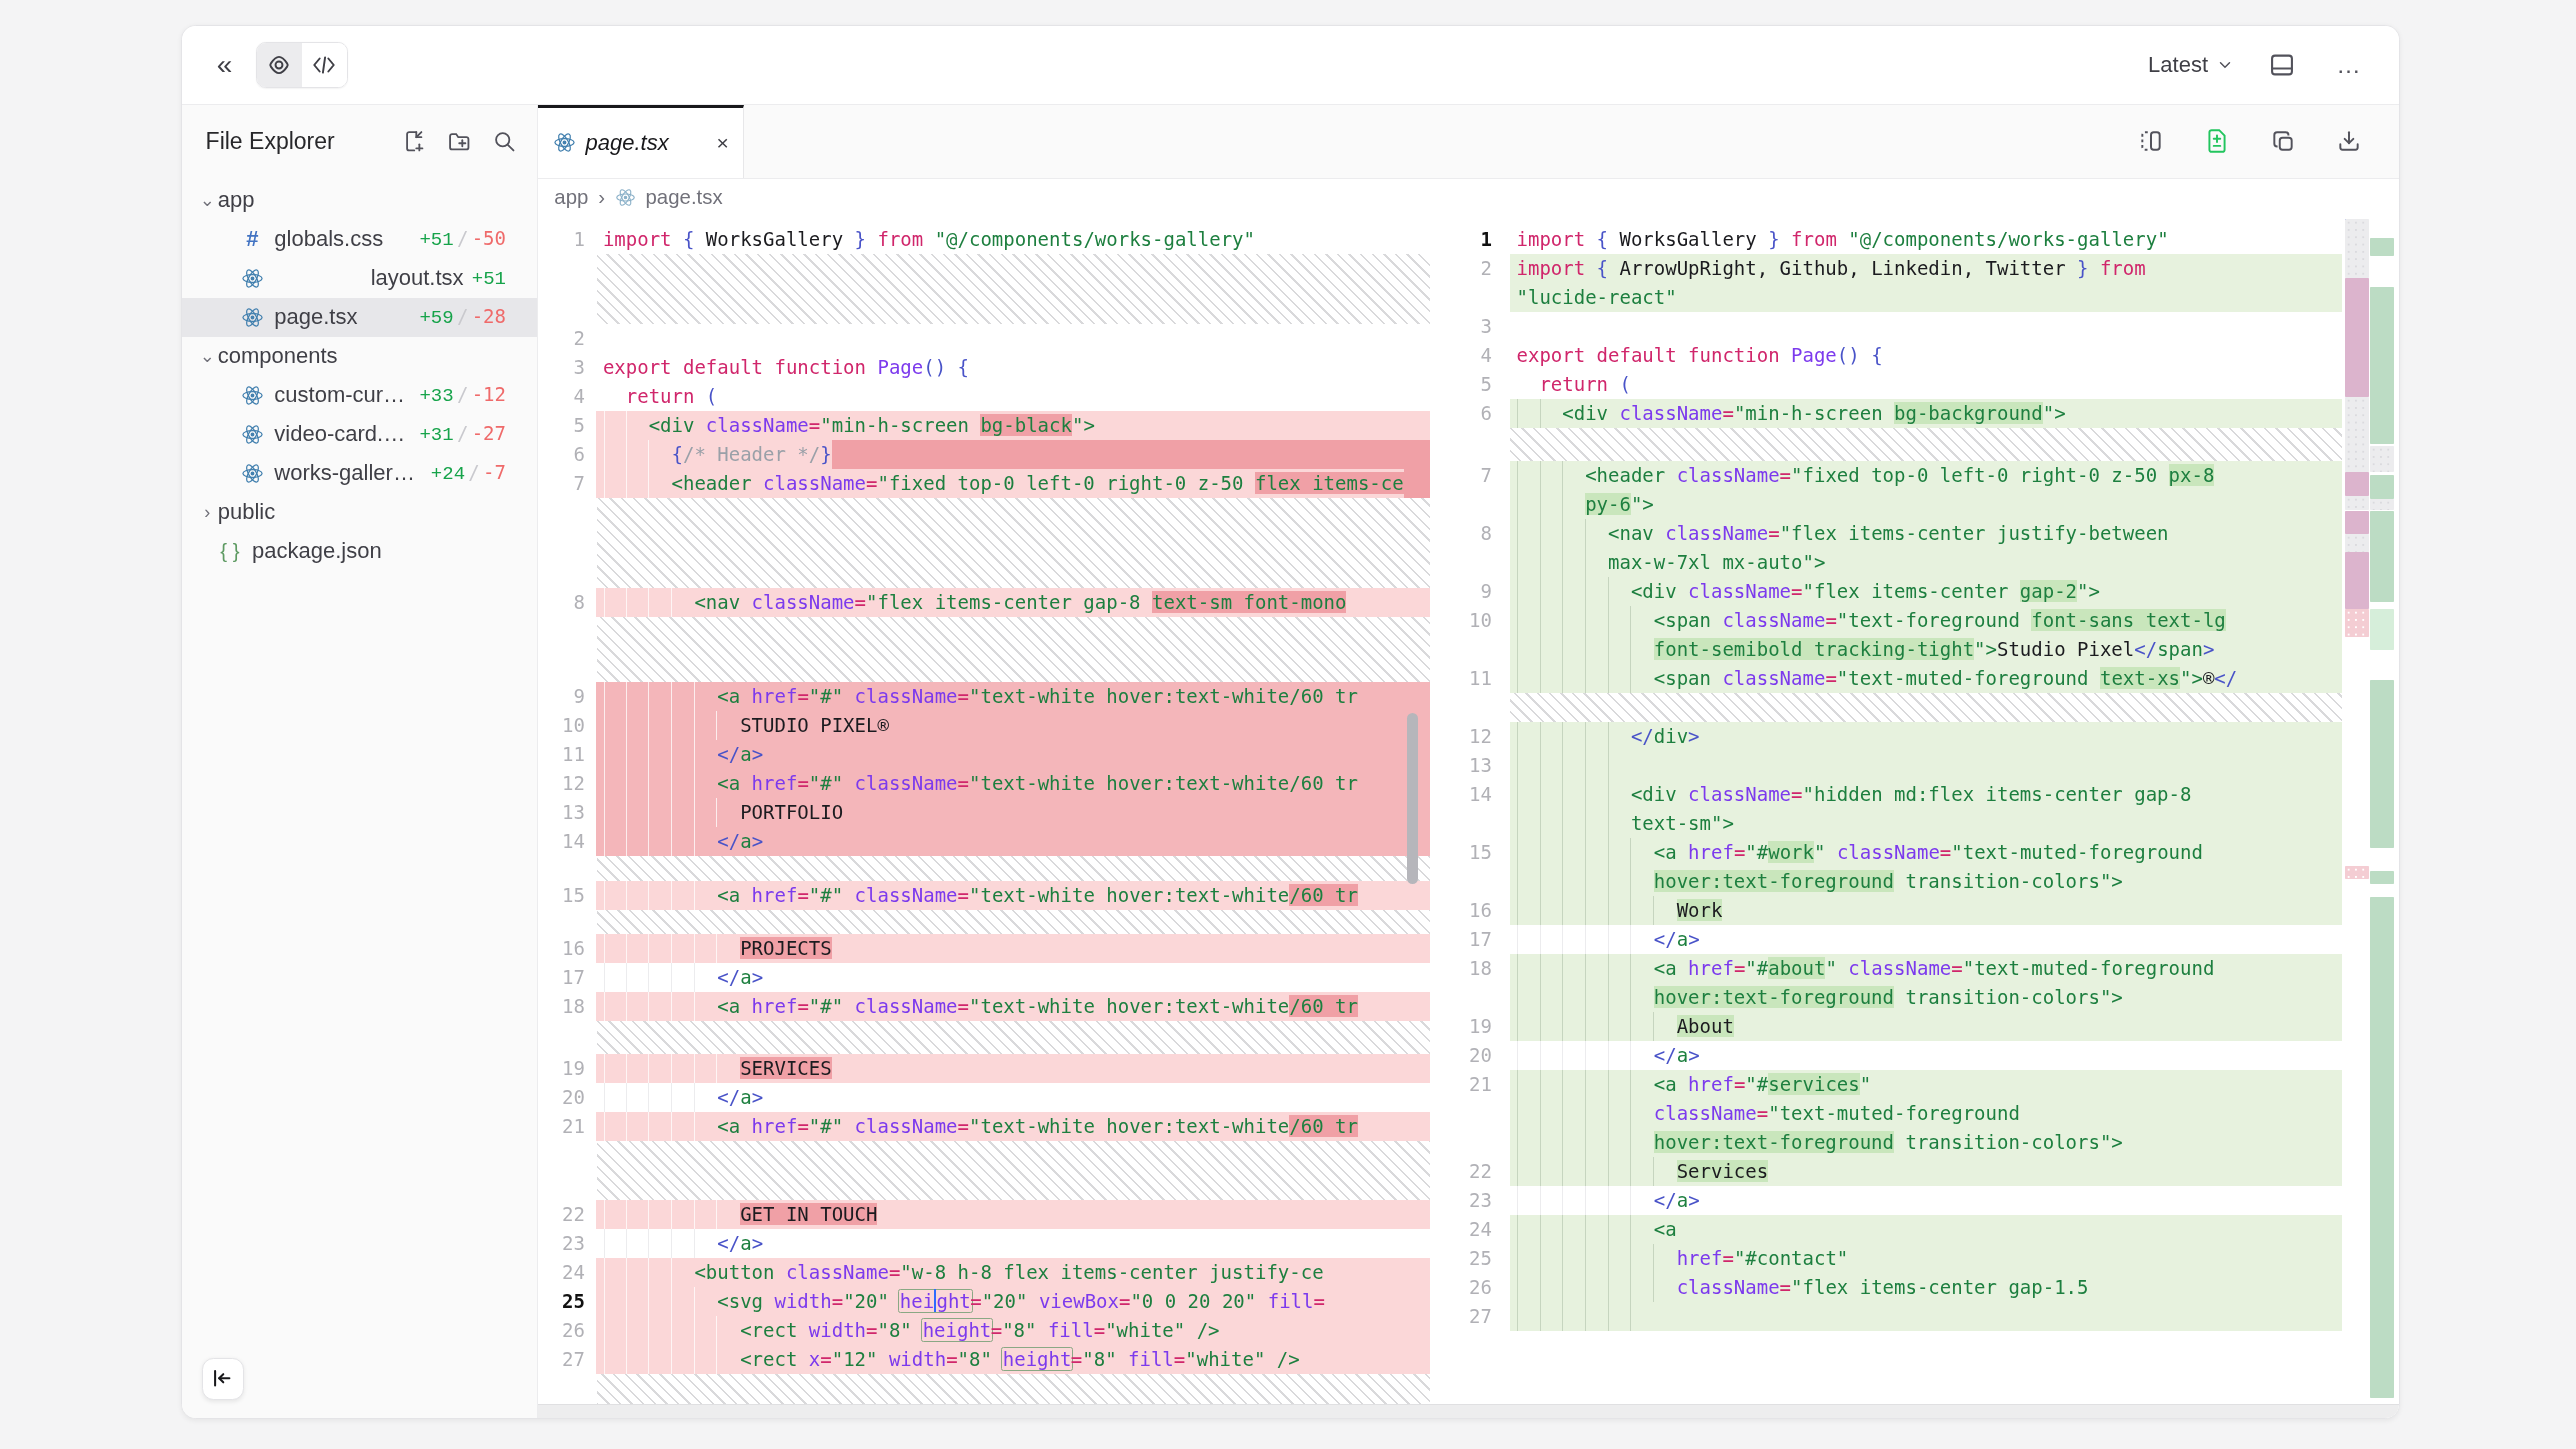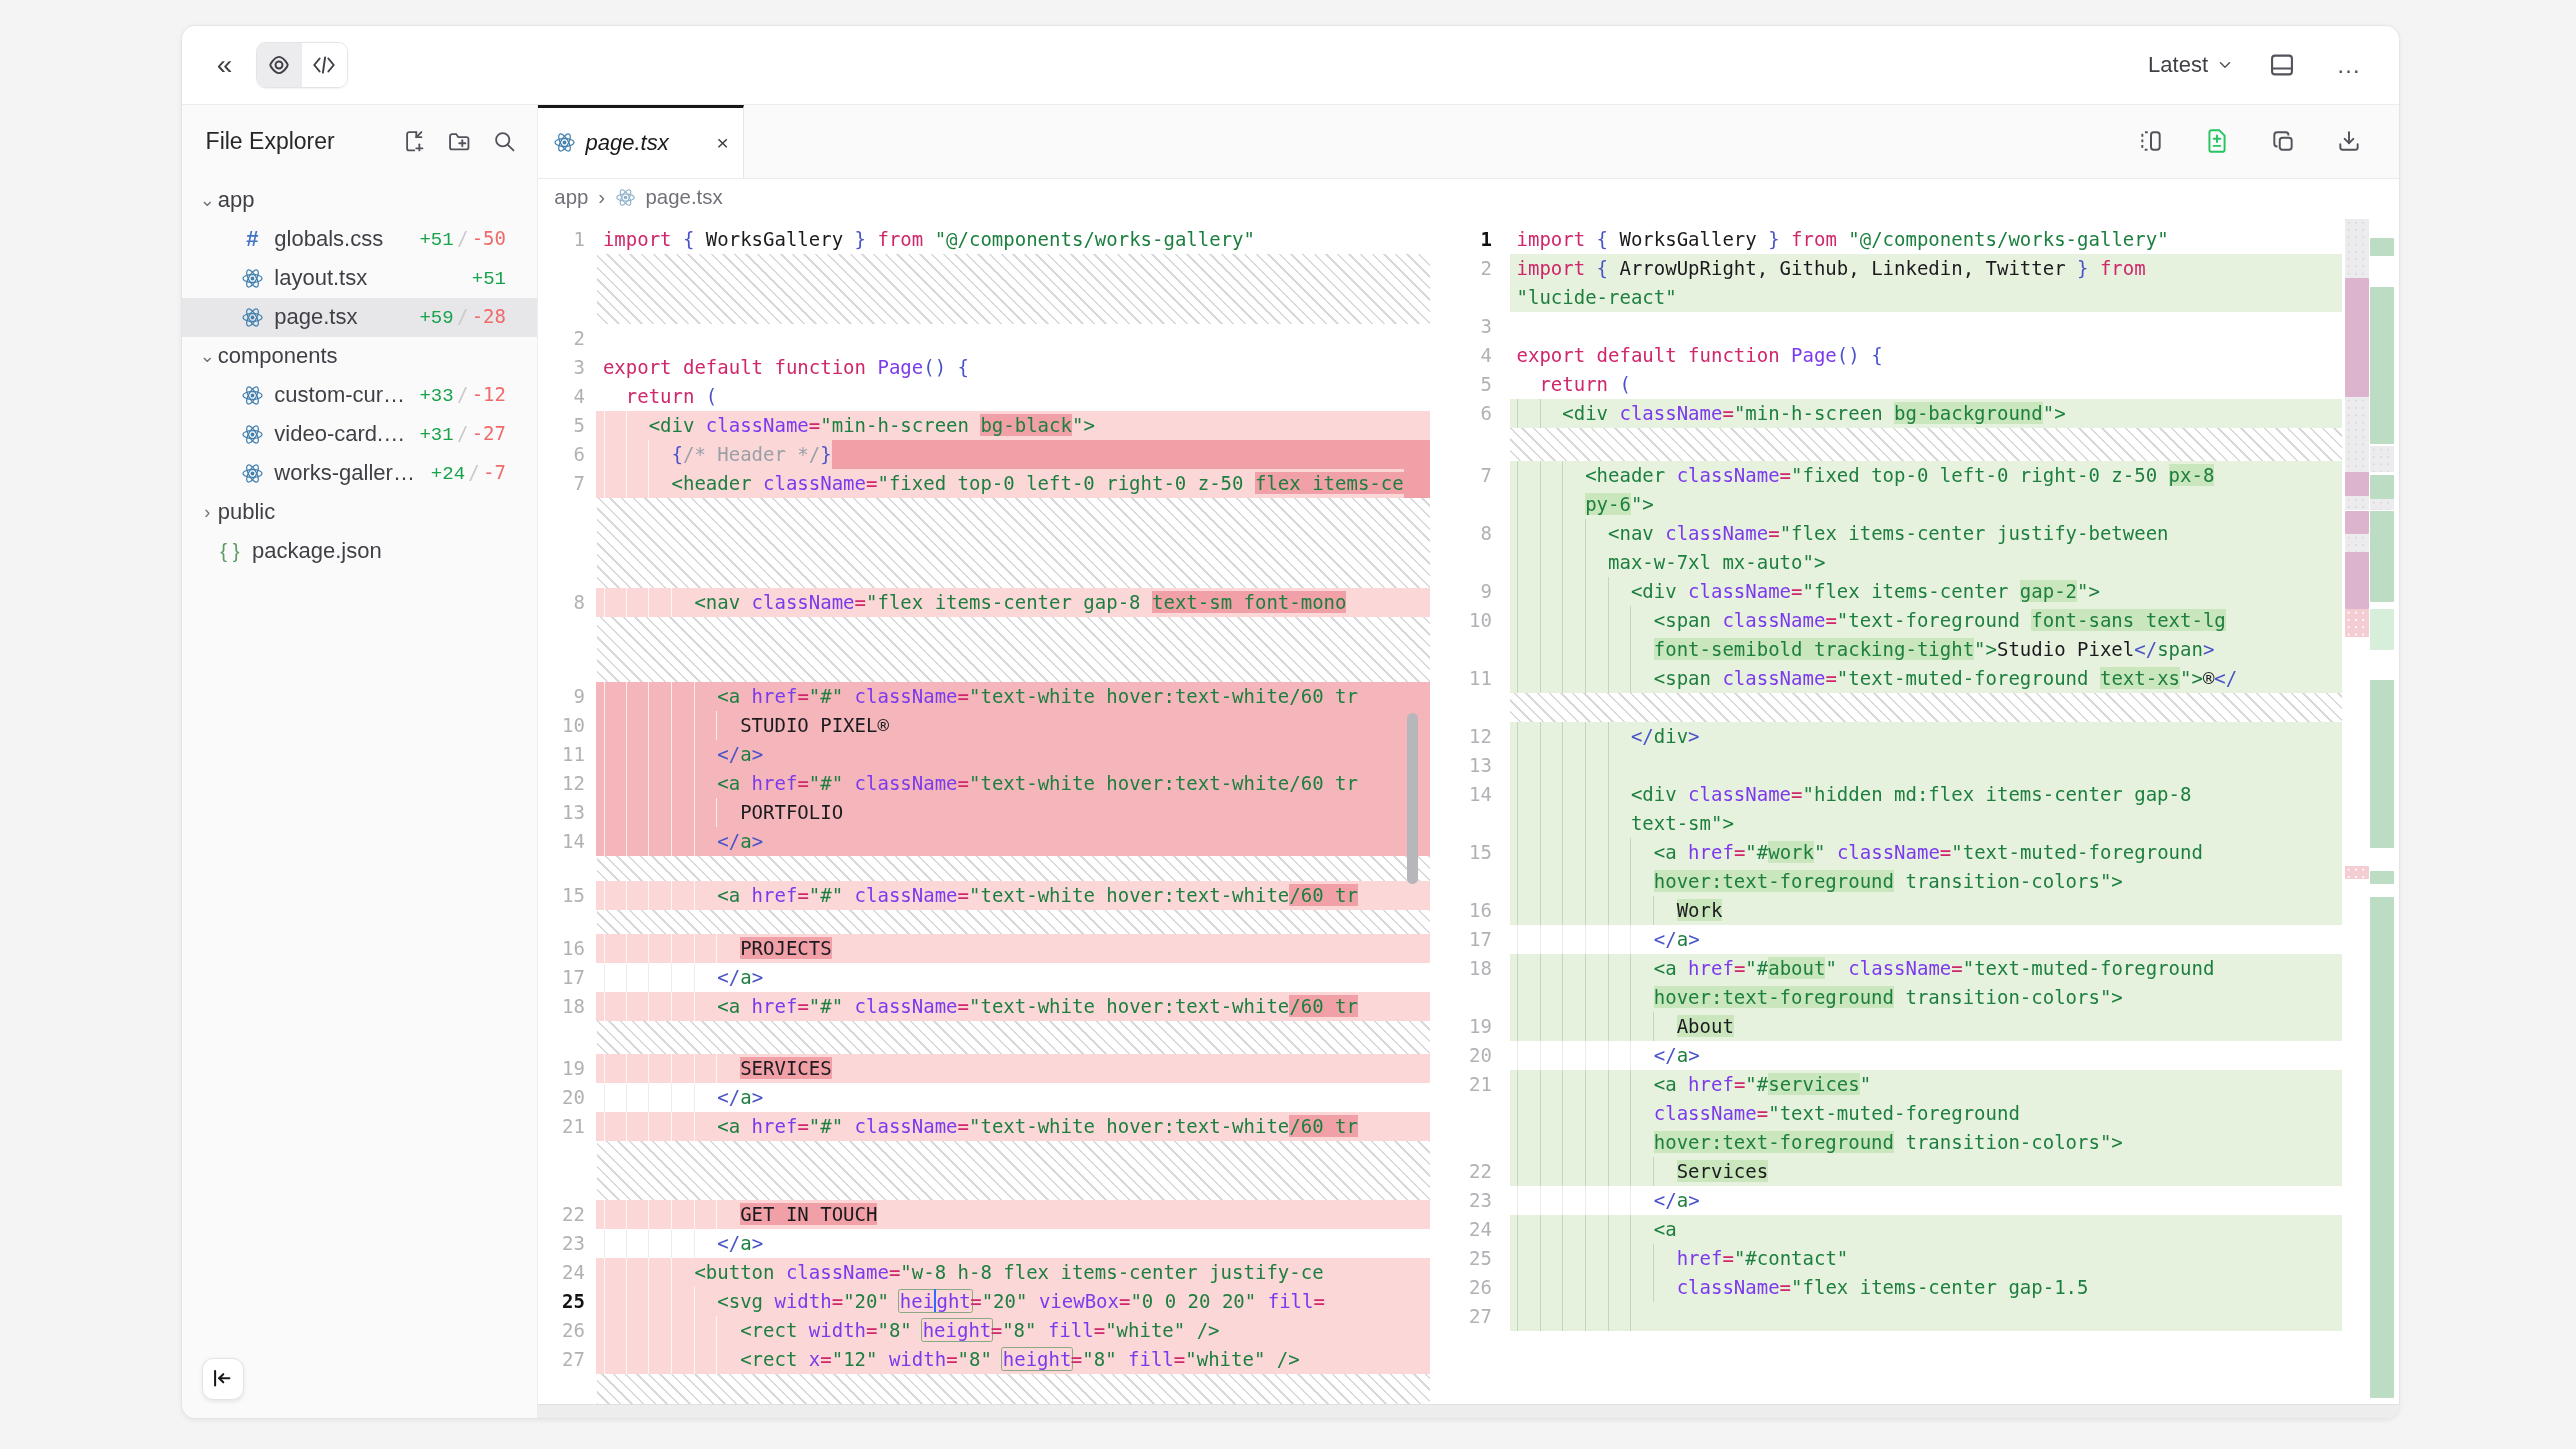--- a/index.html
+++ b/index.html
@@ -170,21 +170,21 @@
             <span class="lbl">app</span>
           </div>
           <div class="trow" style="padding-left: 37px;">
             <span class="chev"></span>
             <span class="ficon">
               <span style="color:#4273c2;font-weight:bold;font-size:22px;line-height:1">#</span>
             </span>
             <span class="lbl">globals.css</span>
             <span class="stats"><span class="plus">+51</span><span class="slash">/</span><span class="minus">-50</span></span>
           </div>
-          <div class="trow" style="padding-left: 37px;">
+          <div class="trow" style="padding-left: 37px; text-align: right;">
             <span class="chev"></span>
             <span class="ficon">
               <svg width="23" height="23" viewBox="0 0 24 24" fill="none" stroke="#417fae" stroke-width="1.3">
                 <ellipse cx="12" cy="12" rx="10" ry="4"></ellipse>
                 <ellipse cx="12" cy="12" rx="10" ry="4" transform="rotate(60 12 12)"></ellipse>
                 <ellipse cx="12" cy="12" rx="10" ry="4" transform="rotate(120 12 12)"></ellipse>
                 <circle cx="12" cy="12" r="1.4" fill="#417fae"></circle>
               </svg>
             </span>
             <span class="lbl">layout.tsx</span>

